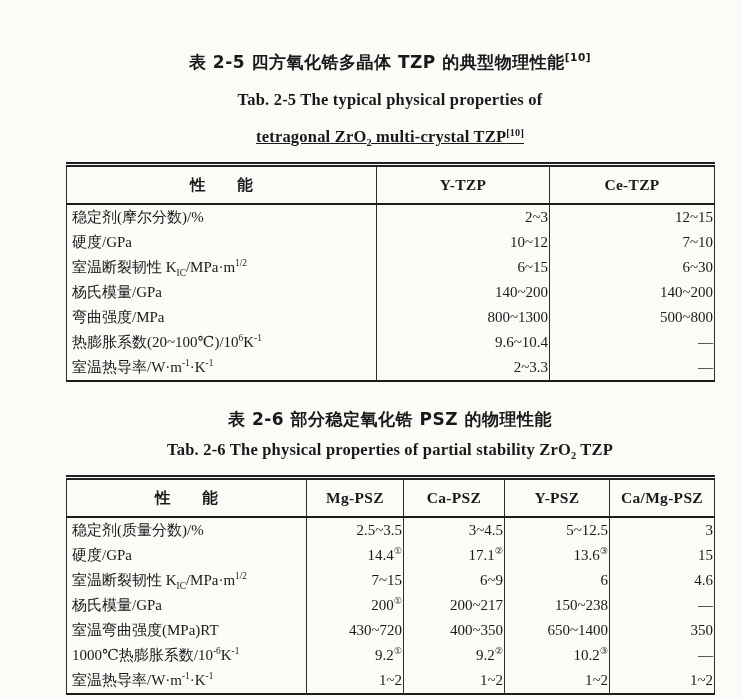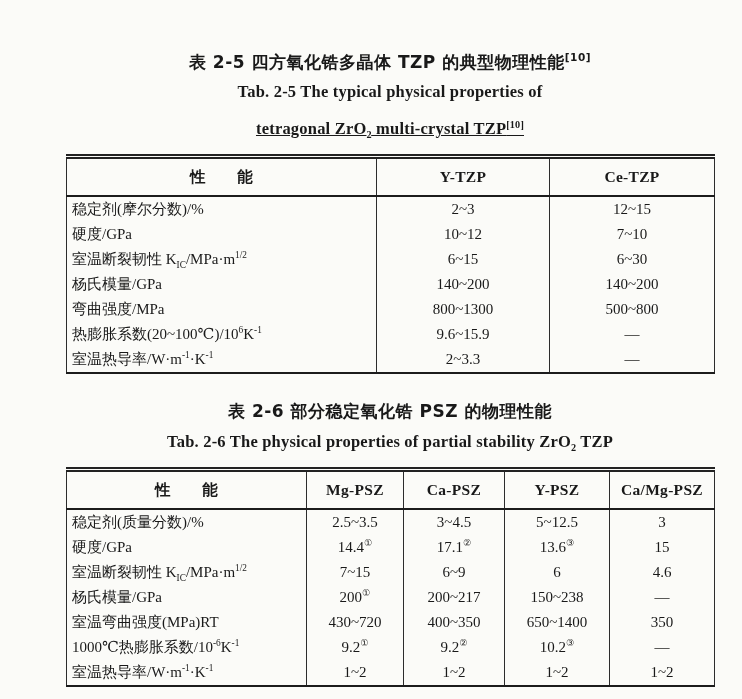--- a/index.html
+++ b/index.html
@@ -12,21 +12,21 @@
   .page{padding:50px 28px 0 66px;width:648px;}
   .title-cn{
     font-family:"DejaVu Sans","Liberation Sans",sans-serif;
     font-weight:bold;font-size:17px;text-align:center;letter-spacing:0.5px;
     height:24px;line-height:24px;
   }
   .title-en{
     font-weight:bold;font-size:16.5px;text-align:center;letter-spacing:0.2px;
     height:24px;line-height:24px;font-family:"Liberation Serif","DejaVu Serif",serif;
   }
-  .t5-title-en1{margin-top:6px;}
+  .t5-title-en1{margin-top:14px;}
   .t5-title-en2{margin-top:13px;text-decoration:underline;}
   table.tbl{
     margin-top:13px;width:648px;border-collapse:collapse;table-layout:fixed;
     font-size:15px;
     border-top:5px double #222;
     border-bottom:2px solid #1c1c1c;
     border-left:1px solid #2c2c2c;
     border-right:1px solid #2c2c2c;
   }
   .tbl th{
@@ -34,21 +34,21 @@
     border-bottom:2px solid #1c1c1c;border-left:1px solid #2c2c2c;
     font-size:15.5px;letter-spacing:0.3px;
   }
   .tbl td{
     height:23px;vertical-align:middle;
     border-left:1px solid #2c2c2c;
     white-space:nowrap;overflow:hidden;
   }
   .tbl th:first-child,.tbl td:first-child{border-left:none;}
   .tbl td.lbl{text-align:left;padding-left:5px;}
-  .tbl td.val{text-align:center;}
+  .tbl td.val{text-align:right;}
   sup{font-size:62%;line-height:0;vertical-align:super;}
   sub{font-size:62%;line-height:0;vertical-align:sub;}
   .sect-gap{margin-top:25px;}
   .t6-title-en{margin-top:7px;}
   .footnote{
     margin-top:11px;padding-left:30px;font-size:15px;height:22px;line-height:22px;
     letter-spacing:0.3px;
   }
 </style>
 </head>
@@ -94,21 +94,21 @@
         <td class="val">140~200</td>
         <td class="val">140~200</td>
       </tr>
       <tr>
         <td class="lbl">弯曲强度/MPa</td>
         <td class="val">800~1300</td>
         <td class="val">500~800</td>
       </tr>
       <tr>
         <td class="lbl">热膨胀系数(20~100℃)/10<sup>6</sup>K<sup>-1</sup></td>
-        <td class="val">9.6~15.9</td>
+        <td class="val">9.6~10.4</td>
         <td class="val">—</td>
       </tr>
       <tr>
         <td class="lbl">室温热导率/W·m<sup>-1</sup>·K<sup>-1</sup></td>
         <td class="val">2~3.3</td>
         <td class="val">—</td>
       </tr>
     </tbody>
   </table>
 

